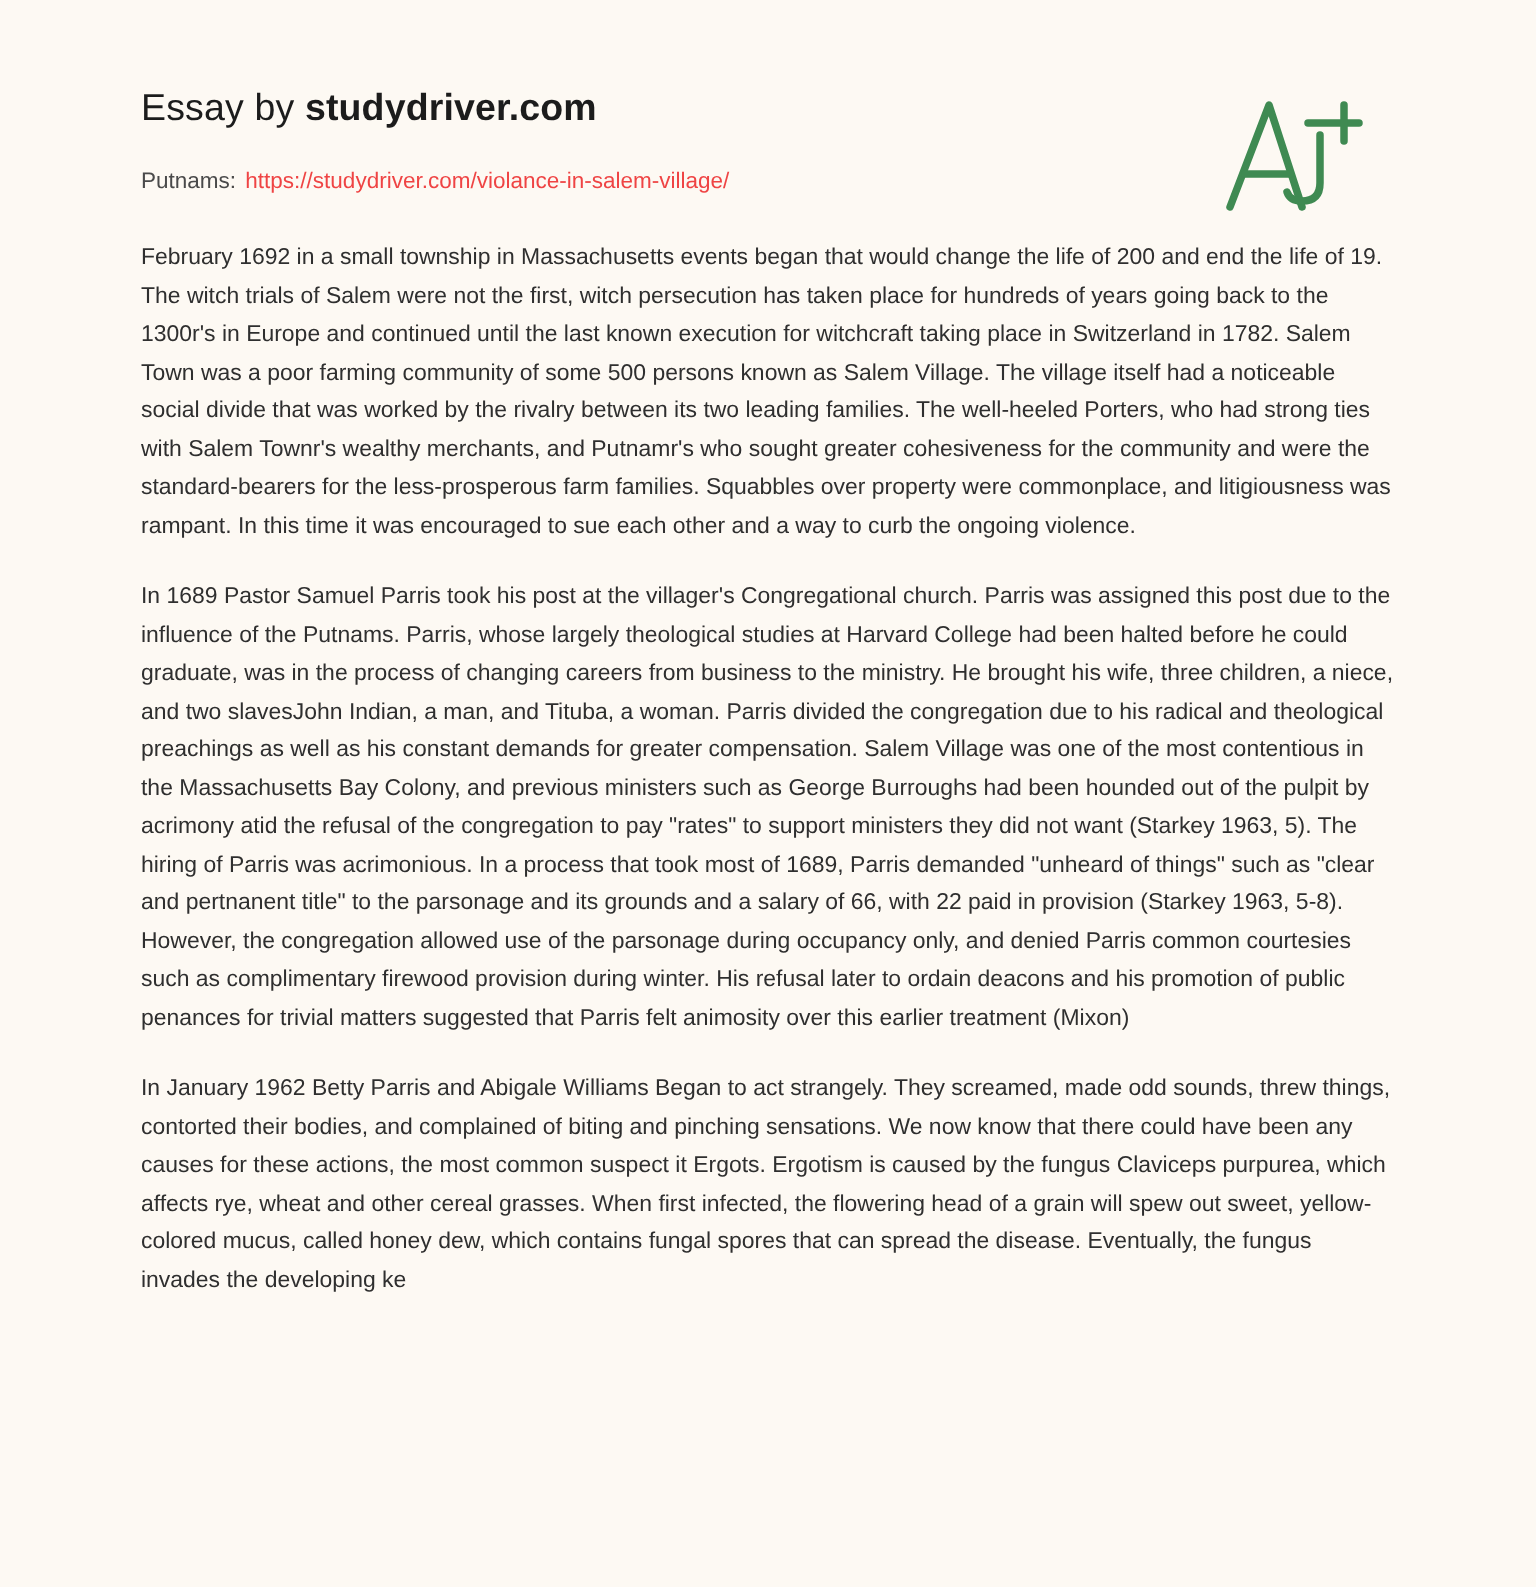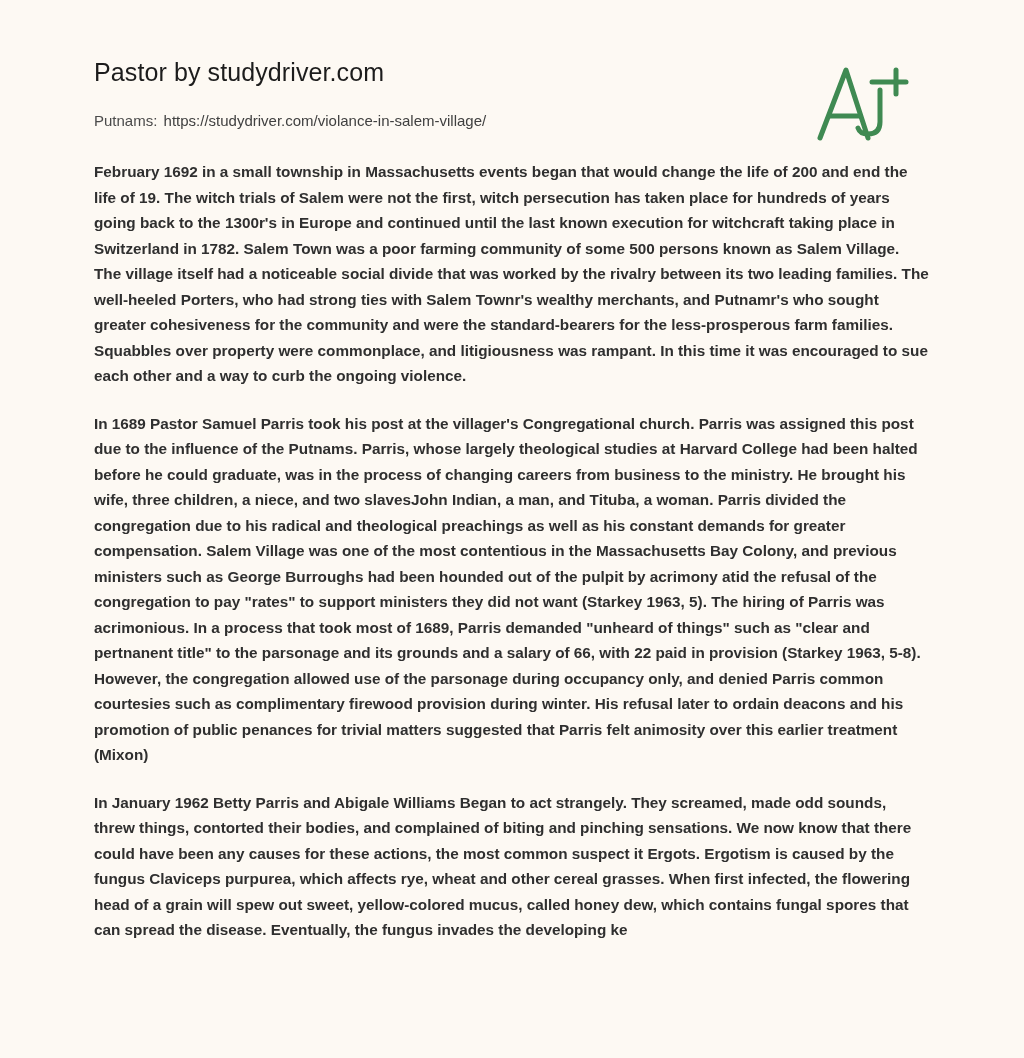--- a/index.html
+++ b/index.html
@@ -25,33 +25,33 @@
     position: relative;
     padding-top: 58px;
   }
   .essay-by {
     font-size: 25px;
     color: #1c1c1c;
     font-weight: 400;
     letter-spacing: 0.1px;
   }
   .essay-by .brand {
-    font-weight: 400;
+    font-weight: 700;
     margin-top: 29px;
   }
   .source-line {
     margin-top: 25px;
     font-size: 15px;
     color: #4a4a4a;
   }
   .source-label {
     color: #4a4a4a;
   }
   .source-url {
-    color: #404040;
+    color: #ef4444;
     text-decoration: none;
     margin-left: 2px;
   }
   .logo {
     position: absolute;
     top: 60px;
     right: 10px;
     width: 110px;
     height: 90px;
   }
@@ -68,30 +68,29 @@
   }
   .body-text {
     padding-top: 30px;
   }
   .body-text p {
     margin: 0 0 22px 0;
     font-size: 15.3px;
     line-height: 25.5px;
     color: #2f2f2f;
     text-align: left;
-    font-weight: bold;
   }
 </style>
 </head>
 <body>
 
 <div class="page">
 
   <div class="header">
-    <div class="essay-by"><span>Pastor by </span><span class="brand">studydriver.com</span></div>
+    <div class="essay-by"><span>Essay by </span><span class="brand">studydriver.com</span></div>
     <div class="source-line">
       <span class="source-label">Putnams:</span>
       <a class="source-url" href="#">https://studydriver.com/violance-in-salem-village/</a>
     </div>
     <div class="logo">
       <svg width="110" height="90" viewBox="0 0 110 90" xmlns="http://www.w3.org/2000/svg">
         <g fill="none" stroke="#3f8a52" stroke-width="5" stroke-linecap="round" stroke-linejoin="round">
           <path d="M10 78 L36 10 L58 78"></path>
           <path d="M20 56 L50 56"></path>
           <path d="M70 30 L70 62 Q70 74 58 74 Q50 74 48 68"></path>

